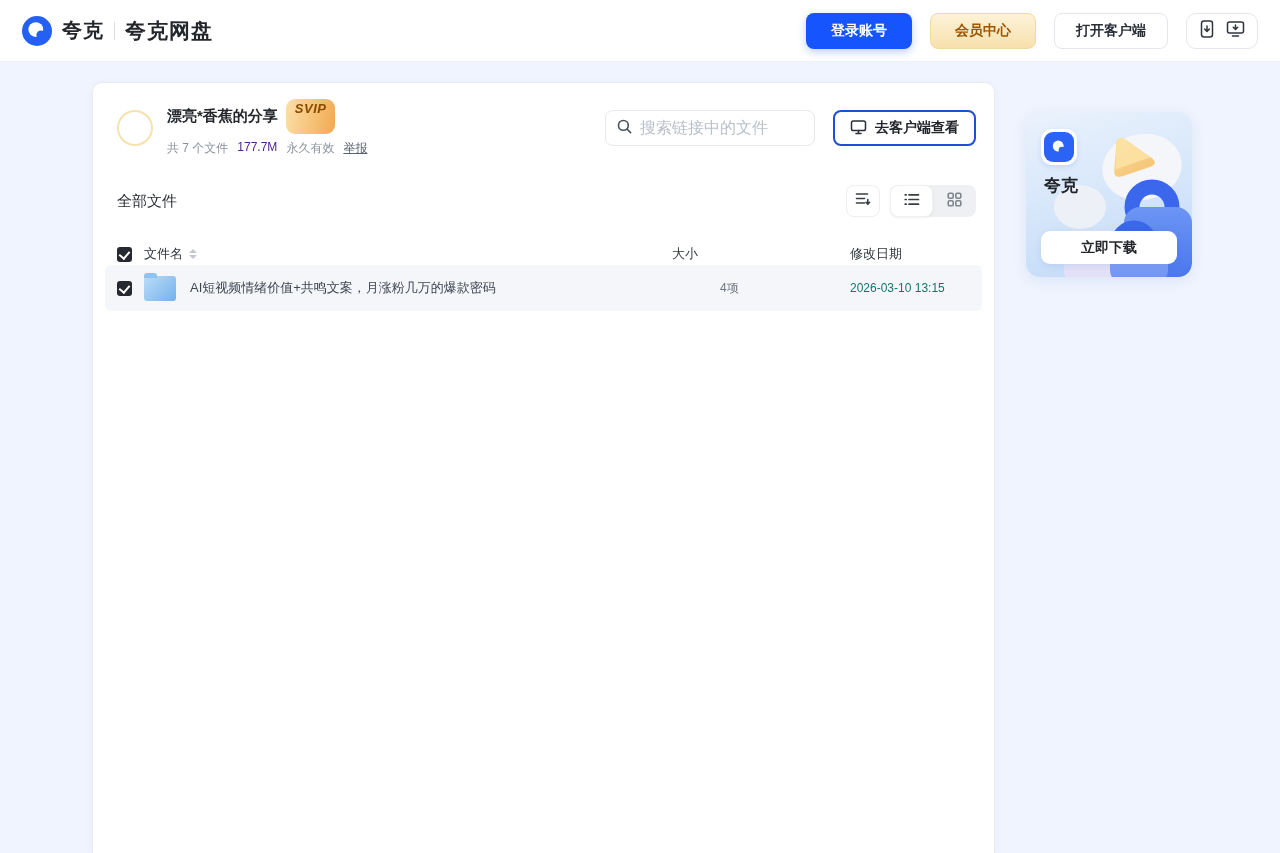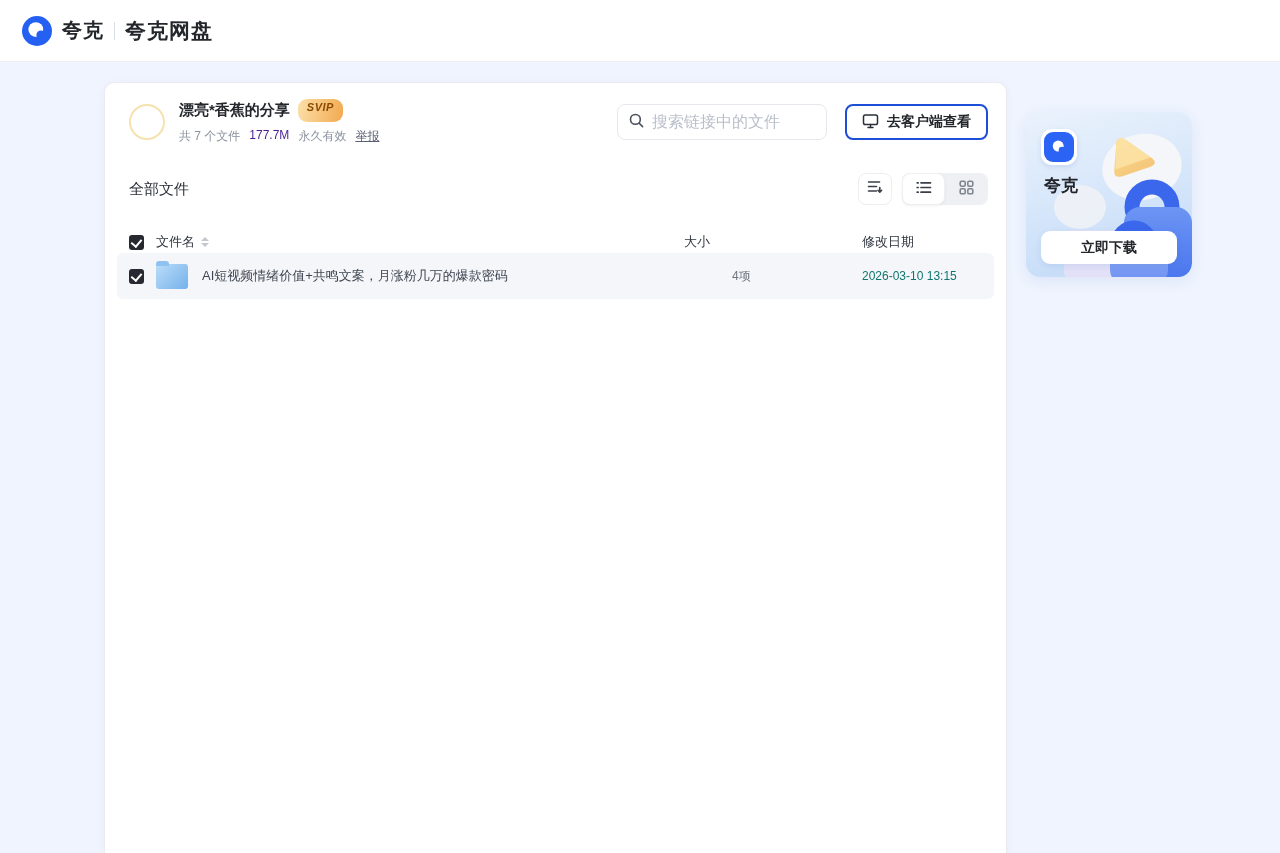--- a/index.html
+++ b/index.html
@@ -25,34 +25,34 @@
          font-size:14px; font-weight:bold; cursor:pointer; border:none; }
   .btn-login { width:106px; background:#1655FE; color:#fff; box-shadow:0 3px 8px rgba(22,85,254,.28); }
   .btn-vip { width:106px; background:linear-gradient(180deg,#FDF3D8 0%,#F7E0AC 100%);
              border:1px solid #F1D9A2; color:#9C5604; }
   .btn-client { width:114px; background:#fff; border:1px solid #E4E7ED; color:#2A2F38; }
   .icon-pair { width:72px; height:36px; border:1px solid #E4E7ED; border-radius:10px;
                display:flex; align-items:center; justify-content:space-evenly; background:#fff; cursor:pointer; }
   
   .content { position:relative; height:791px; }
   .main-card {
-    position:absolute; left:104px; top:20px; width:903px; height:771px;
+    position:absolute; left:92px; top:20px; width:903px; height:771px;
     background:#fff; border:1px solid #E9EBF1; border-bottom:none;
     border-radius:10px 10px 0 0; box-shadow:0 2px 10px rgba(40,70,140,.04);
   }
   
   .share-head { display:flex; align-items:center; padding:16px 18px 0 24px; }
   .avatar { width:36px; height:36px; border-radius:50%; background:#fff;
             border:2px solid #F6E2AE; flex:none; }
   .share-info { margin-left:14px; }
   .share-title-row { display:flex; align-items:center; gap:8px; }
   .share-title { font-size:15px; font-weight:bold; color:#23262B; }
-  .svip-badge { font-size:11px; font-weight:bold; font-style:italic; color:#8A4A00;
+  .svip-badge { font-size:13px; font-weight:bold; font-style:italic; color:#8A4A00;
                 background:linear-gradient(100deg,#FBE0A9 0%,#F2A94F 100%);
-                padding:2px 9px 9px; border-radius:9px; letter-spacing:.5px;text-align:center; }
+                padding:2px 9px 18px; border-radius:9px; letter-spacing:.5px;text-align:center; }
   .share-meta { margin-top:6px; font-size:12px; color:#8B919D; display:flex; gap:9px; align-items:flex-start; }
   .share-meta .dim { color:#4c1d95; }
   .report-link { color:#596070; text-decoration:underline; cursor:pointer; }
   .share-right { margin-left:auto; display:flex; align-items:center; gap:18px; }
   .search-box { width:210px; height:36px; border:1px solid #E6E8EE; border-radius:8px;
                 display:flex; align-items:center; padding:0 11px; gap:8px; background:#fff; }
   .search-box input { border:none; outline:none; width:100%; font-size:16px; color:#333;
                       font-family:inherit; background:transparent; }
   .search-box input::placeholder { color:#B9BFCA; }
   .btn-view-client { height:36px; padding:0 15px; background:#fff; border:2px solid #1d4ed8;
@@ -120,20 +120,40 @@
     <span>
       <svg width="30" height="30" viewBox="0 0 30 30">
         <circle cx="15" cy="15" r="15" fill="#2461F2"></circle>
         <circle cx="13.8" cy="13.6" r="7.4" fill="#ffffff"></circle>
         <circle cx="19" cy="19" r="4.6" fill="#2461F2"></circle>
       </svg>
     </span>
     <span class="brand-name">夸克</span>
     <span class="brand-divider"></span>
     <span class="brand-product">夸克网盘</span>
+  </div>
+  <div class="topbar-actions">
+    <button class="btn btn-login">登录账号</button>
+    <button class="btn btn-vip">会员中心</button>
+    <button class="btn btn-client">打开客户端</button>
+    <div class="icon-pair">
+      <span>
+        <svg width="16" height="18" viewBox="0 0 16 18" fill="none" stroke="#30353F" stroke-width="1.5">
+          <rect x="2.5" y="1" width="11" height="16" rx="2.5"></rect>
+          <path d="M8 6 v5 M5.6 9 L8 11.4 L10.4 9" stroke-linecap="round" stroke-linejoin="round"></path>
+        </svg>
+      </span>
+      <span>
+        <svg width="19" height="18" viewBox="0 0 19 18" fill="none" stroke="#30353F" stroke-width="1.5">
+          <rect x="1.5" y="2" width="16" height="11" rx="2"></rect>
+          <path d="M9.5 5 v4 M7.3 7.3 L9.5 9.5 L11.7 7.3" stroke-linecap="round" stroke-linejoin="round"></path>
+          <path d="M6.5 16 h6" stroke-linecap="round"></path>
+        </svg>
+      </span>
+    </div>
   </div>
 </div>
 
 <div class="content">
 
   <div class="main-card">
 
     <div class="share-head">
       <div class="avatar"></div>
       <div class="share-info">

